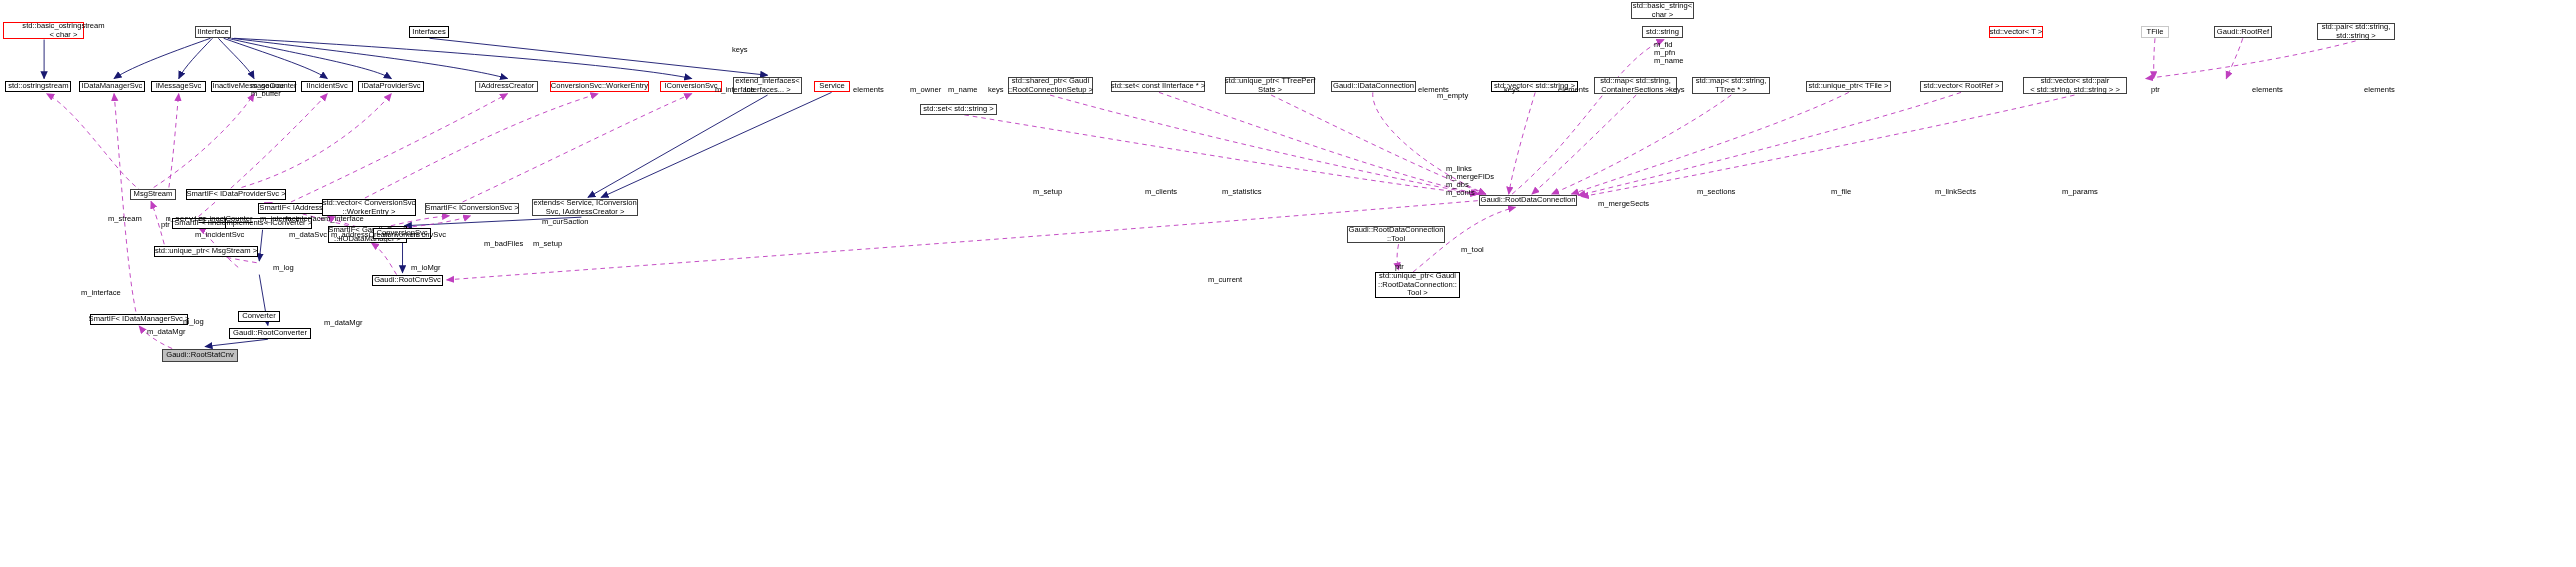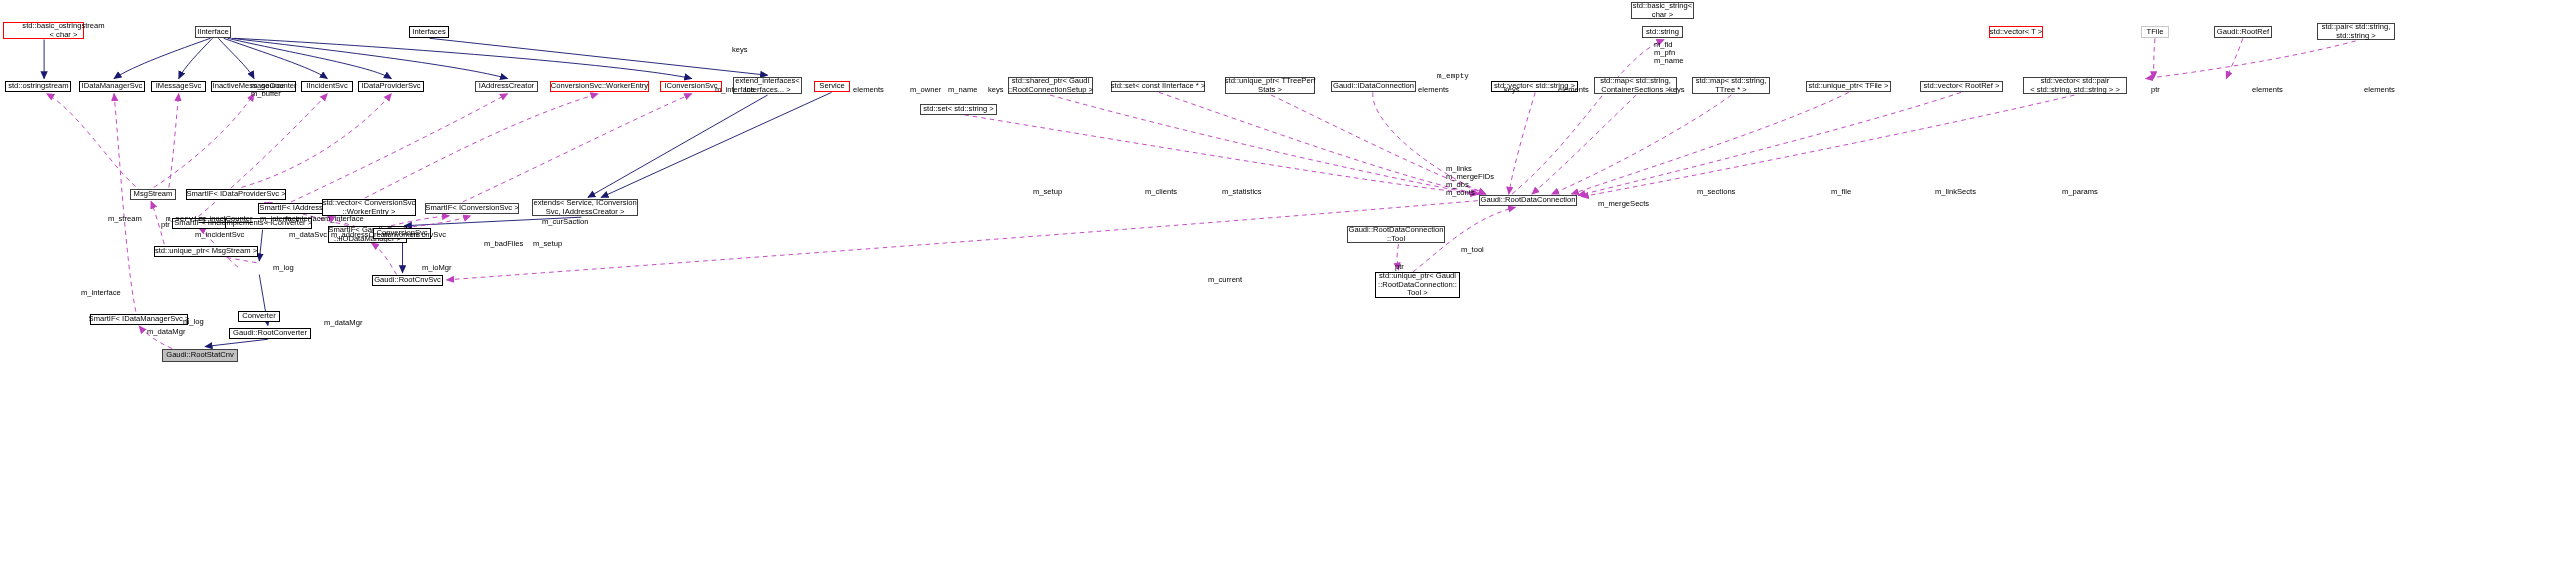--- a/index.html
+++ b/index.html
@@ -165,36 +165,36 @@
       <div class="elabel" style="left: 81px; top: 289px;">m_interface</div>
       <div class="elabel" style="left: 161px; top: 221px;">ptr</div>
       <div class="elabel" style="left: 715px; top: 86px;">m_interface</div>
       <div class="elabel" style="left: 853px; top: 86px;">elements</div>
       <div class="elabel" style="left: 289px; top: 231px;">m_dataSvc</div>
       <div class="elabel" style="left: 331px; top: 231px;">m_addressCreator</div>
       <div class="elabel" style="left: 383px; top: 231px;">m_workers</div>
       <div class="elabel" style="left: 411px; top: 231px;">m_cnvSvc</div>
       <div class="elabel" style="left: 195px; top: 231px;">m_incidentSvc</div>
       <div class="elabel" style="left: 273px; top: 264px;">m_log</div>
-      <div class="elabel" style="left: 386px; top: 264px; padding-left: 36px;">m_ioMgr</div>
+      <div class="elabel" style="left: 375px; top: 264px; padding-left: 36px;">m_ioMgr</div>
       <div class="elabel" style="left: 183px; top: 318px;">m_log</div>
       <div class="elabel" style="left: 147px; top: 328px;">m_dataMgr</div>
       <div class="elabel" style="left: 324px; top: 319px;">m_dataMgr</div>
       <div class="elabel" style="left: 910px; top: 86px;">m_owner</div>
       <div class="elabel" style="left: 948px; top: 86px;">m_name</div>
       <div class="elabel" style="left: 988px; top: 86px;">keys</div>
       <div class="elabel" style="left: 732px; top: 46px;">keys</div>
       <div class="elabel" style="left: 1654px; top: 41px;">m_fid
 m_pfn
 m_name</div>
       <div class="elabel" style="left: 1418px; top: 86px;">elements</div>
       <div class="elabel" style="left: 1504px; top: 86px;">keys</div>
       <div class="elabel" style="left: 1558px; top: 86px;">elements</div>
       <div class="elabel" style="left: 1669px; top: 86px;">keys</div>
-      <div class="elabel" style="left: 1437px; top: 72px; font-family: Liberation Mono, monospace;">m_empty</div>
+      <div class="elabel" style="left: 1437px; top: 92px;">m_empty</div>
       <div class="elabel" style="left: 484px; top: 240px;">m_badFiles</div>
       <div class="elabel" style="left: 542px; top: 218px;">m_curSaction</div>
       <div class="elabel" style="left: 533px; top: 240px;">m_setup</div>
       <div class="elabel" style="left: 1033px; top: 188px;">m_setup</div>
       <div class="elabel" style="left: 1145px; top: 188px;">m_clients</div>
       <div class="elabel" style="left: 1222px; top: 188px;">m_statistics</div>
       <div class="elabel" style="left: 1446px; top: 165px;">m_links
 m_mergeFIDs
 m_dbs
 m_conts</div>

